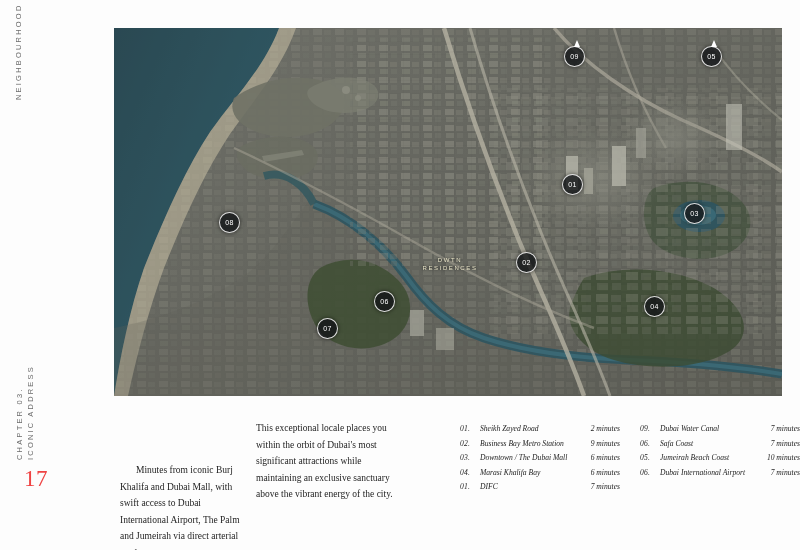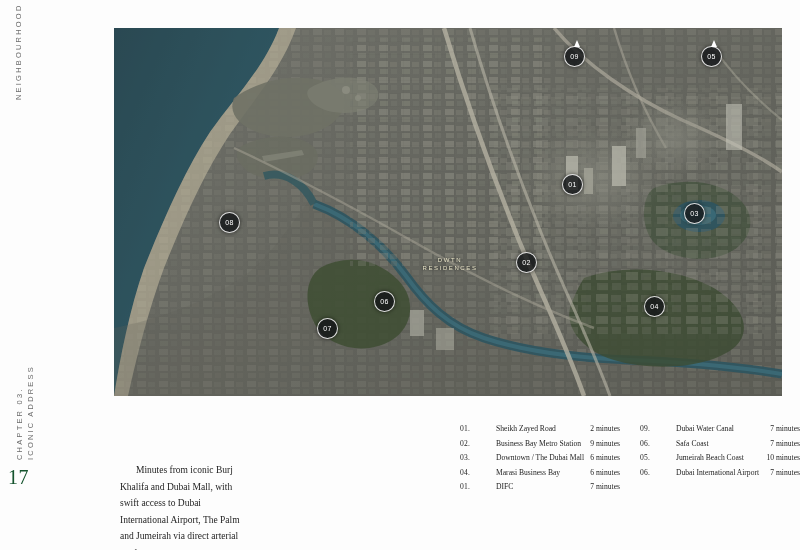--- a/index.html
+++ b/index.html
@@ -49,25 +49,25 @@
     font-size: 7.5px;
     letter-spacing: 2.2px;
     color: #6b6b6b;
     white-space: nowrap;
     line-height: 11px;
   }
   .rail-bottom span { display: block; }
 
   .page-number {
     position: absolute;
-    left: 8px;
+    left: 24px;
     top: 466px;
     font-family: "Liberation Serif", serif;
-    font-size: 20px;
-    color: #14532d;
+    font-size: 23px;
+    color: #ef4444;
     letter-spacing: 0.5px;
   }
 
   
   .map-wrap {
     position: absolute;
     left: 114px;
     top: 28px;
     width: 668px;
     height: 368px;
@@ -139,23 +139,24 @@
     font-family: "Liberation Serif", serif;
     font-size: 7.6px;
     color: #1d1d1d;
   }
   .legend-a { left: 460px; width: 160px; }
   .legend-b { left: 640px; width: 160px; }
   .legend-row {
     display: flex;
     align-items: flex-end;
     margin-bottom: 5.5px;
+    font-style: italic;
   }
   .lg-num { width: 20px; flex: 0 0 20px; letter-spacing: 0.2px; }
-  .lg-name { flex: 1 1 auto; padding-right: 4px; margin-left: 16px; }
+  .lg-name { flex: 1 1 auto; padding-right: 4px; }
   .lg-time { flex: 0 0 auto; text-align: right; white-space: nowrap; }
 </style>
 </head>
 <body>
 
 <div class="page">
 
   <div class="rail-top">NEIGHBOURHOOD MAP</div>
 
   <div class="rail-bottom">
@@ -266,40 +267,43 @@
     <div class="mk" style="left:260px; top:263px;">06</div>
     <div class="mk" style="left:203px; top:290px;">07</div>
     <div class="mk" style="left:105px; top:184px;">08</div>
     <div class="mk arrow" style="left:450px; top:18px;">09</div>
   </div>
 
   <div class="col-text col-1">
     <p><span class="indent"></span><span>Minutes from iconic Burj Khalifa and Dubai Mall, with swift access to Dubai International Airport, The Palm and Jumeirah via direct arterial roads.</span></p>
   </div>
 
+  <div class="col-text col-2">
+    <p><span>This exceptional locale places you within the orbit of Dubai's most significant attractions while maintaining an exclusive sanctuary above the vibrant energy of the city.</span></p>
+  </div>
 
   <div class="legend legend-a">
     <div class="legend-row">
       <span class="lg-num">01.</span>
       <span class="lg-name">Sheikh Zayed Road</span>
       <span class="lg-time">2 minutes</span>
     </div>
     <div class="legend-row">
       <span class="lg-num">02.</span>
       <span class="lg-name">Business Bay Metro Station</span>
       <span class="lg-time">9 minutes</span>
     </div>
     <div class="legend-row">
       <span class="lg-num">03.</span>
       <span class="lg-name">Downtown / The Dubai Mall</span>
       <span class="lg-time">6 minutes</span>
     </div>
     <div class="legend-row">
       <span class="lg-num">04.</span>
-      <span class="lg-name">Marasi Business Bay</span>
+      <span class="lg-name">Marasi Khalifa Bay</span>
       <span class="lg-time">6 minutes</span>
     </div>
     <div class="legend-row">
       <span class="lg-num">01.</span>
       <span class="lg-name">DIFC</span>
       <span class="lg-time">7 minutes</span>
     </div>
   </div>
 
   <div class="legend legend-b">

